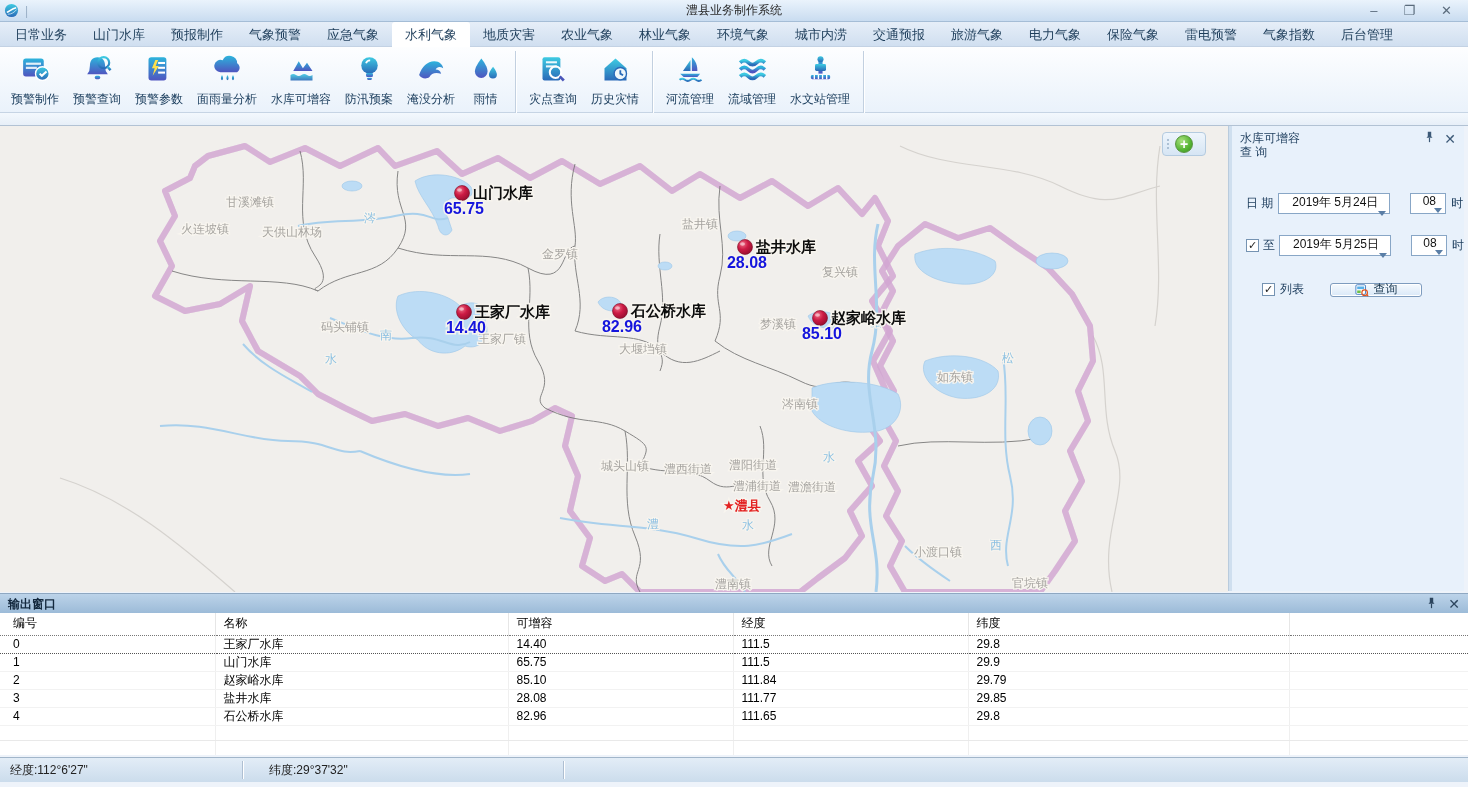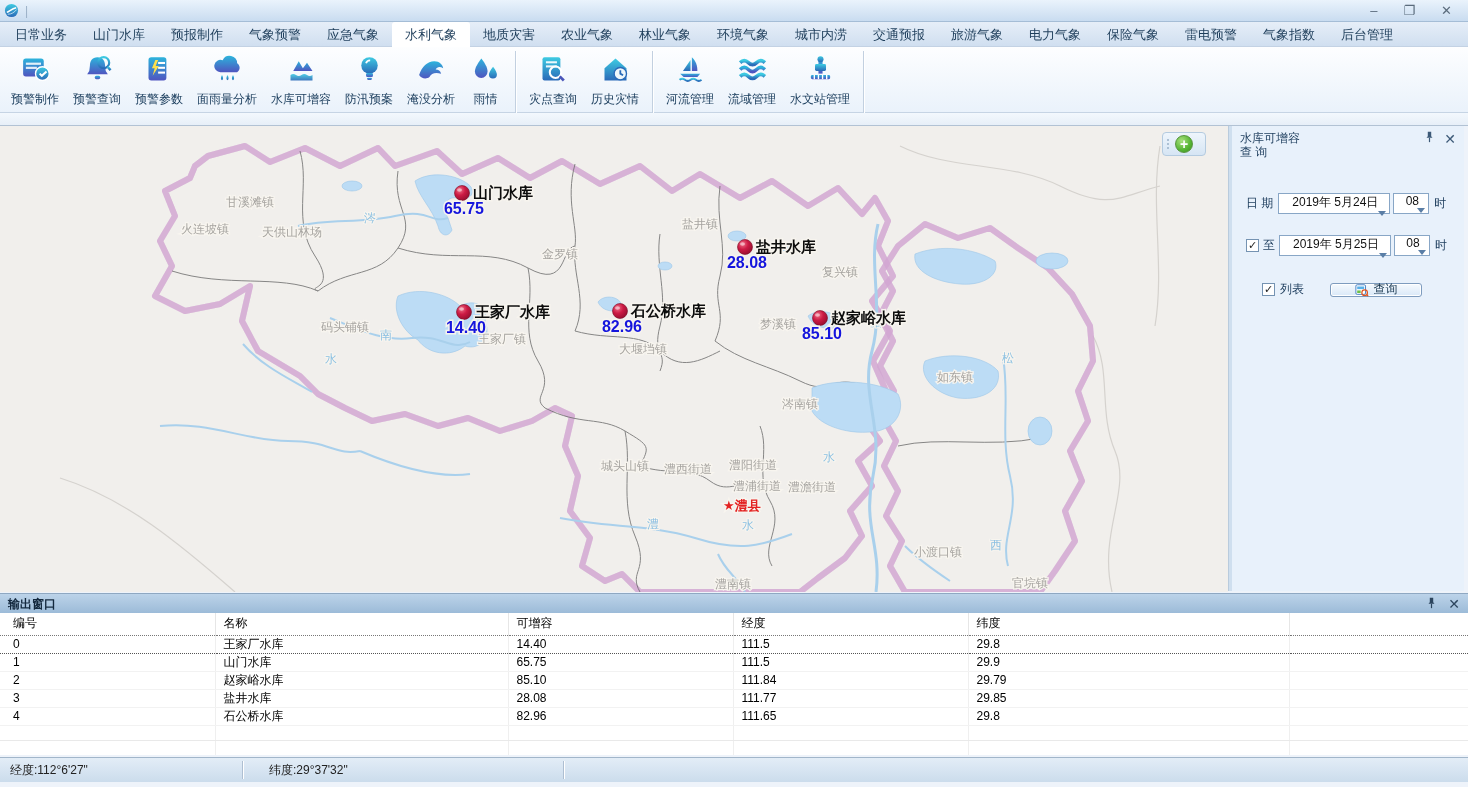--- a/index.html
+++ b/index.html
@@ -51,21 +51,21 @@
   .right-panel { width:232px; background:#e8f1fb; position:relative; font-size:12px; color:#1c3c5c; }
   .rp-head { padding:5px 8px 0 8px; line-height:14px; }
   .rp-icons { position:absolute; top:5px; right:8px; display:flex; gap:10px; align-items:center; }
   .rp-close { font-size:14px; color:#3d5a78; line-height:12px; }
   .rp-row { display:flex; align-items:center; padding-left:14px; }
   .combo { background:#fff; border:1px solid #88a6c6; height:21px; display:flex;
     align-items:center; padding:0 3px 0 5px; font-size:12px; color:#111;flex-direction:column; }
   .combo .arrow { margin-left:auto; width:0; height:0; border-left:4px solid transparent;
     border-right:4px solid transparent; border-top:5px solid #5a7ea6; }
   .combo.date { width:112px; }
-  .combo.hour { width:36px; margin-left:3px; }
+  .combo.hour { width:36px; margin-left:20px; }
   .cb { width:13px; height:13px; background:#fff; border:1px solid #7593b2; font-size:11px;
     line-height:11px; text-align:center; color:#222; font-family:"DejaVu Sans",sans-serif; }
   .query-btn { margin-left:26px; width:92px; height:14px; border:1px solid #7e9cbe; border-radius:3px;
     background:linear-gradient(#f6fafe,#d9e8f8); box-shadow:inset 0 0 0 1px #fff;
     display:flex; align-items:center; justify-content:center; gap:5px; font-size:12px; color:#17364f; }
 
   
   .output { margin-top:2px; }
   .out-head { height:20px; background:linear-gradient(#bcd3e9,#9cbbd8); border-top:1px solid #8fa8c2;
     display:flex; align-items:flex-end; padding:0 8px; position:relative; }
@@ -113,20 +113,21 @@
 
 <div class="titlebar">
   <span class="app-icon">
     <svg viewBox="0 0 16 16" width="15" height="15">
         <circle cx="8" cy="8" r="7" fill="url(#icot)"></circle>
       <path d="M3 10 C6 9 8 6 13 5" stroke="#fff" stroke-width="1.6" fill="none"></path>
       <path d="M4 12 C8 12 11 10 13.5 7" stroke="#fff" stroke-width="1" fill="none" opacity=".7"></path>
       </svg>
   </span>
   <span class="tsep">|</span>
+  <span class="title">澧县业务制作系统</span>
   <span class="winbtns">
     <span class="winbtn">–</span>
     <span class="winbtn">❐</span>
     <span class="winbtn">✕</span>
   </span>
 </div>
 
 <div class="menubar">
     <div class="menu-item">日常业务</div>
     <div class="menu-item">山门水库</div>

